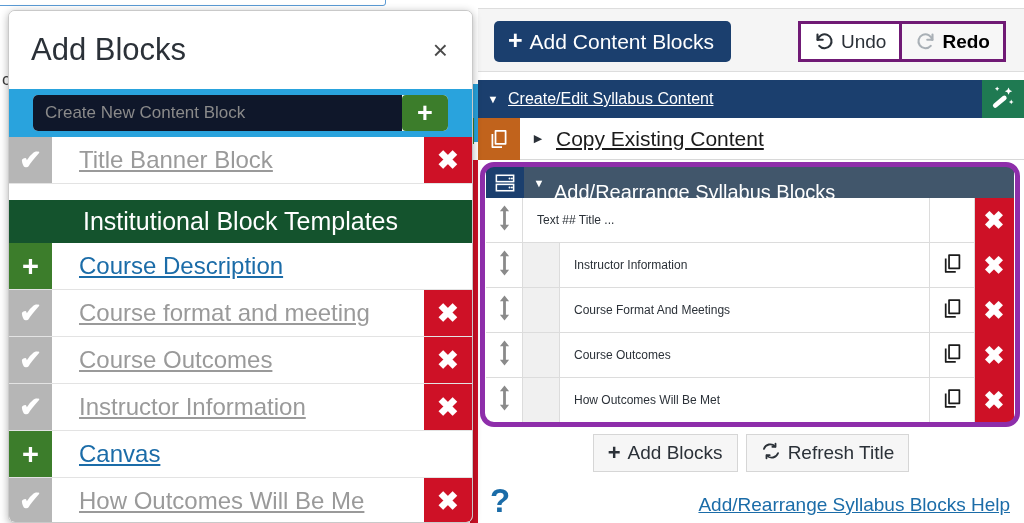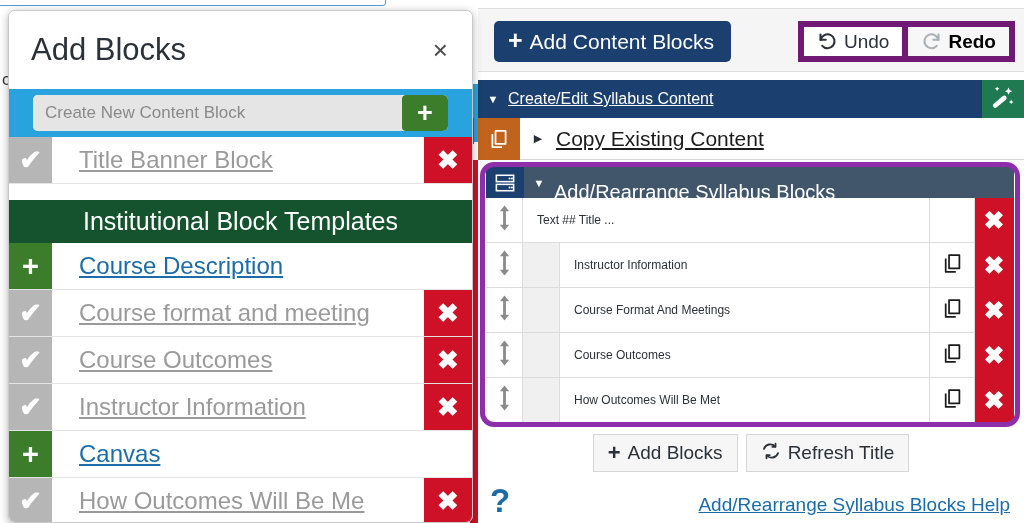--- a/index.html
+++ b/index.html
@@ -45,21 +45,21 @@
     padding:0 17px 0 14px;cursor:pointer;display:flex;align-items:center;gap:7px;
     line-height:1;
   }
   .btn-add-content .plusglyph{font-size:25px;font-weight:bold;line-height:1;position:relative;top:-1px;}
   .undo-group{
     position:absolute;left:320px;top:12px;display:flex;height:41px;
   }
   .btn-undo,.btn-redo{
     display:flex;align-items:center;gap:6px;
     height:41px;padding:0 13px;box-sizing:border-box;
-    border:6px solid #701a75;background:#ffffff;
+    border:3px solid #701a75;background:#ffffff;
     font-size:19px;font-family:"Liberation Sans",sans-serif;cursor:pointer;
   }
   .btn-undo{color:#2b3138;border-right:none;}
   .btn-redo{color:#000000;background:#f7f7f7;cursor:default;font-weight:bold;}
   .btn-undo svg,.btn-redo svg{display:block;}
 
   
   .sec-create{
     position:absolute;left:0px;top:80px;width:546px;height:38px;
     background:#1b3f6e;box-sizing:border-box;display:flex;align-items:center;
@@ -162,21 +162,21 @@
   .search-band{
     height:48px;background:#29a3dd;display:flex;align-items:center;
     padding:0 24px 0 24px;box-sizing:border-box;
   }
   .search-wrap{
     flex:1;display:flex;align-items:center;height:36px;background:#ffffff;
     border-radius:5px;overflow:hidden;
   }
   .search-input{
     flex:1;border:none;outline:none;height:36px;padding:0 12px;
-    font-size:17px;color:#7c7c7c;font-family:"Liberation Sans",sans-serif;background:#e5e5e5;
+    font-size:17px;color:#7c7c7c;font-family:"Liberation Sans",sans-serif;background:#0f172a;
   }
   .search-input::placeholder{color:#8a8a8a;opacity:1;}
   .search-plus{
     width:46px;height:36px;background:#3c7d2b;color:#ffffff;
     display:flex;align-items:center;justify-content:center;font-size:27px;font-weight:bold;cursor:pointer;
     border-radius:4px;
   }
   .lst{background:#ffffff;}
   .lst-row{
     display:flex;align-items:stretch;height:47px;background:#ffffff;

